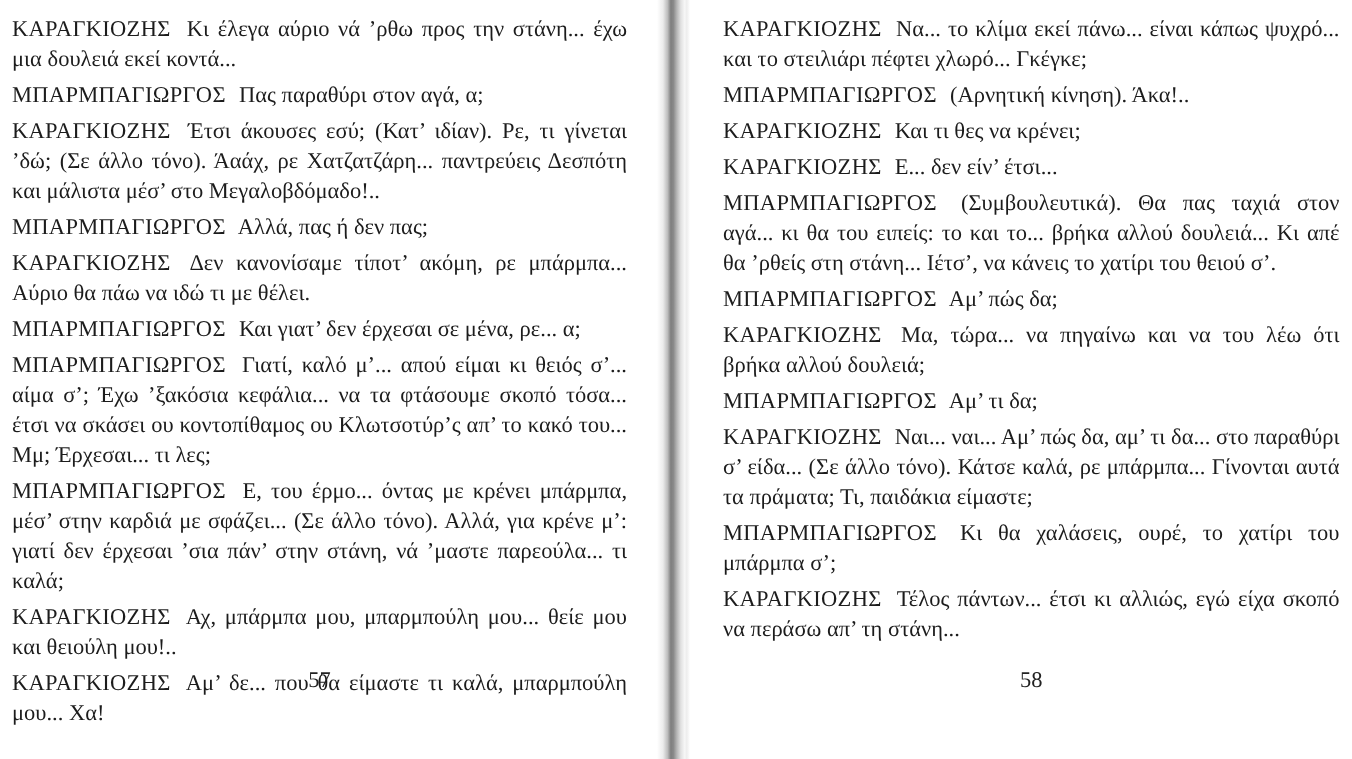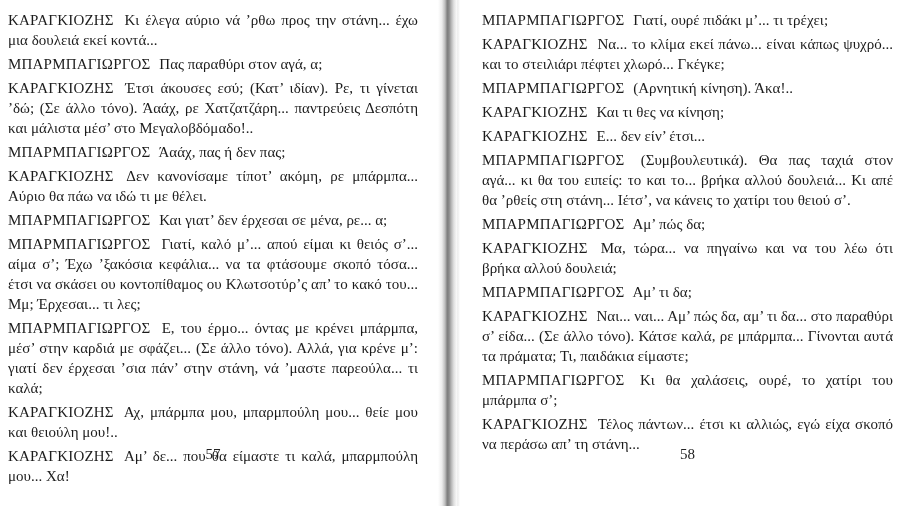--- a/index.html
+++ b/index.html
@@ -62,38 +62,37 @@
   }
 </style>
 </head>
 <body>
 
 <div class="page page-left">
   <div class="dialogue">
       <p class="line"><span class="speaker">ΚΑΡΑΓΚΙΟΖΗΣ</span> <span class="speech">Κι έλεγα αύριο νά ’ρθω προς την στάνη... έχω μια δουλειά εκεί κοντά...</span></p>
       <p class="line"><span class="speaker">ΜΠΑΡΜΠΑΓΙΩΡΓΟΣ</span> <span class="speech">Πας παραθύρι στον αγά, α;</span></p>
       <p class="line"><span class="speaker">ΚΑΡΑΓΚΙΟΖΗΣ</span> <span class="speech">Έτσι άκουσες εσύ; (Κατ’ ιδίαν). Ρε, τι γίνεται ’δώ; (Σε άλλο τόνο). Άαάχ, ρε Χατζατζάρη... παντρεύεις Δεσπότη και μάλιστα μέσ’ στο Μεγαλοβδόμαδο!..</span></p>
-      <p class="line"><span class="speaker">ΜΠΑΡΜΠΑΓΙΩΡΓΟΣ</span> <span class="speech">Άαάχ, πας ή δεν πας;</span></p>
+      <p class="line"><span class="speaker">ΜΠΑΡΜΠΑΓΙΩΡΓΟΣ</span> <span class="speech">Αλλά, πας ή δεν πας;</span></p>
       <p class="line"><span class="speaker">ΚΑΡΑΓΚΙΟΖΗΣ</span> <span class="speech">Δεν κανονίσαμε τίποτ’ ακόμη, ρε μπάρμπα... Αύριο θα πάω να ιδώ τι με θέλει.</span></p>
       <p class="line"><span class="speaker">ΜΠΑΡΜΠΑΓΙΩΡΓΟΣ</span> <span class="speech">Και γιατ’ δεν έρχεσαι σε μένα, ρε... α;</span></p>
       <p class="line"><span class="speaker">ΜΠΑΡΜΠΑΓΙΩΡΓΟΣ</span> <span class="speech">Γιατί, καλό μ’... απού είμαι κι θειός σ’... αίμα σ’; Έχω ’ξακόσια κεφάλια... να τα φτάσουμε σκοπό τόσα... έτσι να σκάσει ου κοντοπίθαμος ου Κλωτσοτύρ’ς απ’ το κακό του... Μμ; Έρχεσαι... τι λες;</span></p>
       <p class="line"><span class="speaker">ΜΠΑΡΜΠΑΓΙΩΡΓΟΣ</span> <span class="speech">Ε, του έρμο... όντας με κρένει μπάρμπα, μέσ’ στην καρδιά με σφάζει... (Σε άλλο τόνο). Αλλά, για κρένε μ’: γιατί δεν έρχεσαι ’σια πάν’ στην στάνη, νά ’μαστε παρεούλα... τι καλά;</span></p>
       <p class="line"><span class="speaker">ΚΑΡΑΓΚΙΟΖΗΣ</span> <span class="speech">Αχ, μπάρμπα μου, μπαρμπούλη μου... θείε μου και θειούλη μου!..</span></p>
       <p class="line"><span class="speaker">ΚΑΡΑΓΚΙΟΖΗΣ</span> <span class="speech">Αμ’ δε... που θα είμαστε τι καλά, μπαρμπούλη μου... Χα!</span></p>
     </div>
 </div>
 
 <div class="spine"></div>
 
 <div class="page page-right">
   <div class="dialogue">
-      <p class="line"><span class="speaker">ΜΠΑΡΜΠΑΓΙΩΡΓΟΣ</span> <span class="speech">Γιατί, ουρέ πιδάκι μ’... τι τρέχει;</span></p>
       <p class="line"><span class="speaker">ΚΑΡΑΓΚΙΟΖΗΣ</span> <span class="speech">Να... το κλίμα εκεί πάνω... είναι κάπως ψυχρό... και το στειλιάρι πέφτει χλωρό... Γκέγκε;</span></p>
       <p class="line"><span class="speaker">ΜΠΑΡΜΠΑΓΙΩΡΓΟΣ</span> <span class="speech">(Αρνητική κίνηση). Άκα!..</span></p>
-      <p class="line"><span class="speaker">ΚΑΡΑΓΚΙΟΖΗΣ</span> <span class="speech">Και τι θες να κίνηση;</span></p>
+      <p class="line"><span class="speaker">ΚΑΡΑΓΚΙΟΖΗΣ</span> <span class="speech">Και τι θες να κρένει;</span></p>
       <p class="line"><span class="speaker">ΚΑΡΑΓΚΙΟΖΗΣ</span> <span class="speech">Ε... δεν είν’ έτσι...</span></p>
       <p class="line"><span class="speaker">ΜΠΑΡΜΠΑΓΙΩΡΓΟΣ</span> <span class="speech">(Συμβουλευτικά). Θα πας ταχιά στον αγά... κι θα του ειπείς: το και το... βρήκα αλλού δουλειά... Κι απέ θα ’ρθείς στη στάνη... Ιέτσ’, να κάνεις το χατίρι του θειού σ’.</span></p>
       <p class="line"><span class="speaker">ΜΠΑΡΜΠΑΓΙΩΡΓΟΣ</span> <span class="speech">Αμ’ πώς δα;</span></p>
       <p class="line"><span class="speaker">ΚΑΡΑΓΚΙΟΖΗΣ</span> <span class="speech">Μα, τώρα... να πηγαίνω και να του λέω ότι βρήκα αλλού δουλειά;</span></p>
       <p class="line"><span class="speaker">ΜΠΑΡΜΠΑΓΙΩΡΓΟΣ</span> <span class="speech">Αμ’ τι δα;</span></p>
       <p class="line"><span class="speaker">ΚΑΡΑΓΚΙΟΖΗΣ</span> <span class="speech">Ναι... ναι... Αμ’ πώς δα, αμ’ τι δα... στο παραθύρι σ’ είδα... (Σε άλλο τόνο). Κάτσε καλά, ρε μπάρμπα... Γίνονται αυτά τα πράματα; Τι, παιδάκια είμαστε;</span></p>
       <p class="line"><span class="speaker">ΜΠΑΡΜΠΑΓΙΩΡΓΟΣ</span> <span class="speech">Κι θα χαλάσεις, ουρέ, το χατίρι του μπάρμπα σ’;</span></p>
       <p class="line"><span class="speaker">ΚΑΡΑΓΚΙΟΖΗΣ</span> <span class="speech">Τέλος πάντων... έτσι κι αλλιώς, εγώ είχα σκοπό να περάσω απ’ τη στάνη...</span></p>
     </div>
 </div>

